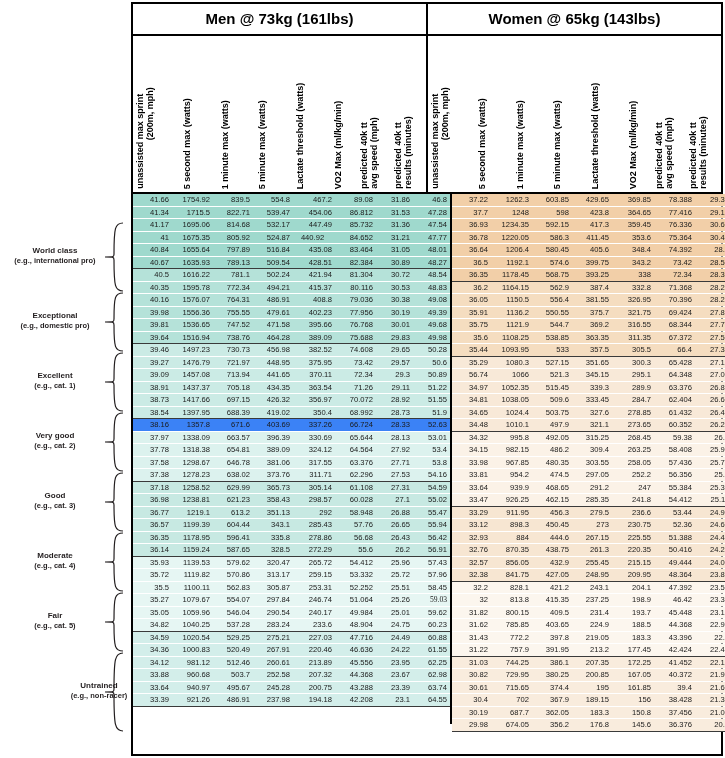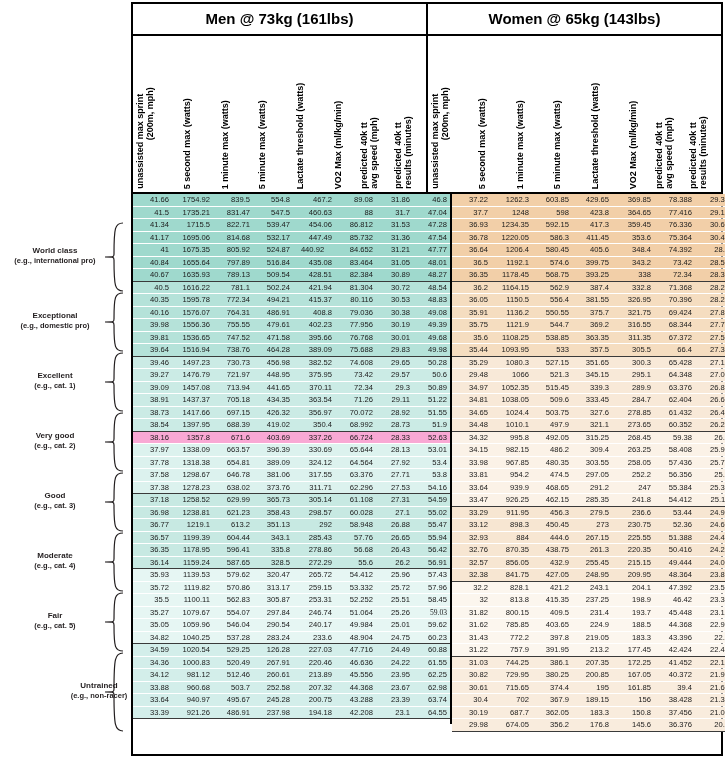--- a/index.html
+++ b/index.html
@@ -324,30 +324,20 @@
                 <td style="width: 36px;">41.66</td>
                 <td style="width: 38px;">1754.92</td>
                 <td style="width: 37px;">839.5</td>
                 <td style="width: 37px;">554.8</td>
                 <td style="width: 39px;">467.2</td>
                 <td style="width: 38px;">89.08</td>
                 <td style="width: 34px;">31.86</td>
                 <td style="width: 34px;">46.8</td>
               </tr>
               <tr style="background: rgb(159, 217, 205);">
-                <td style="width: 36px;">41.5</td>
-                <td style="width: 38px;">1735.21</td>
-                <td style="width: 37px;">831.47</td>
-                <td style="width: 37px;">547.5</td>
-                <td style="width: 39px;">460.63</td>
-                <td style="width: 38px;">88</td>
-                <td style="width: 34px;">31.7</td>
-                <td style="width: 34px;">47.04</td>
-              </tr>
-              <tr style="background: rgb(159, 217, 205);">
                 <td style="width: 36px;">41.34</td>
                 <td style="width: 38px;">1715.5</td>
                 <td style="width: 37px;">822.71</td>
                 <td style="width: 37px;">539.47</td>
                 <td style="width: 39px;">454.06</td>
                 <td style="width: 38px;">86.812</td>
                 <td style="width: 34px;">31.53</td>
                 <td style="width: 34px;">47.28</td>
               </tr>
               <tr style="background: rgb(159, 217, 205);">
@@ -503,21 +493,21 @@
               <tr class="band-end" style="background: rgb(203, 235, 229);">
                 <td style="width: 36px;">38.54</td>
                 <td style="width: 38px;">1397.95</td>
                 <td style="width: 37px;">688.39</td>
                 <td style="width: 37px;">419.02</td>
                 <td style="width: 39px;">350.4</td>
                 <td style="width: 38px;">68.992</td>
                 <td style="width: 34px;">28.73</td>
                 <td style="width: 34px;">51.9</td>
               </tr>
-              <tr style="background: #f9a8d4;">
+              <tr style="background: #3b82f6;">
                 <td style="width: 36px;">38.16</td>
                 <td style="width: 38px;">1357.8</td>
                 <td style="width: 37px;">671.6</td>
                 <td style="width: 37px;">403.69</td>
                 <td style="width: 39px;">337.26</td>
                 <td style="width: 38px;">66.724</td>
                 <td style="width: 34px;">28.33</td>
                 <td style="width: 34px;">52.63</td>
               </tr>
               <tr style="background: rgb(220, 242, 238);">
@@ -677,21 +667,21 @@
                 <td style="width: 37px;">283.24</td>
                 <td style="width: 39px;">233.6</td>
                 <td style="width: 38px;">48.904</td>
                 <td style="width: 34px;">24.75</td>
                 <td style="width: 34px;">60.23</td>
               </tr>
               <tr style="background: rgb(211, 238, 234);">
                 <td style="width: 36px;">34.59</td>
                 <td style="width: 38px;">1020.54</td>
                 <td style="width: 37px;">529.25</td>
-                <td style="width: 37px;">126.28</td>
+                <td style="width: 37px;">275.21</td>
                 <td style="width: 39px;">227.03</td>
                 <td style="width: 38px;">47.716</td>
                 <td style="width: 34px;">24.49</td>
                 <td style="width: 34px;">60.88</td>
               </tr>
               <tr style="background: rgb(211, 238, 234);">
                 <td style="width: 36px;">34.36</td>
                 <td style="width: 38px;">1000.83</td>
                 <td style="width: 37px;">520.49</td>
                 <td style="width: 37px;">267.91</td>
@@ -866,21 +856,21 @@
               <tr style="background: rgb(248, 233, 216);">
                 <td style="width: 36px;">35.29</td>
                 <td style="width: 38px;">1080.3</td>
                 <td style="width: 37px;">527.15</td>
                 <td style="width: 37px;">351.65</td>
                 <td style="width: 39px;">300.3</td>
                 <td style="width: 38px;">65.428</td>
                 <td style="width: 34px;">27.19</td>
               </tr>
               <tr style="background: rgb(248, 233, 216);">
-                <td style="width: 36px;">29.48</td>
+                <td style="width: 36px;">56.74</td>
                 <td style="width: 38px;">1066</td>
                 <td style="width: 37px;">521.3</td>
                 <td style="width: 37px;">345.15</td>
                 <td style="width: 39px;">295.1</td>
                 <td style="width: 38px;">64.348</td>
                 <td style="width: 34px;">27.02</td>
               </tr>
               <tr style="background: rgb(248, 233, 216);">
                 <td style="width: 36px;">34.97</td>
                 <td style="width: 38px;">1052.35</td>

